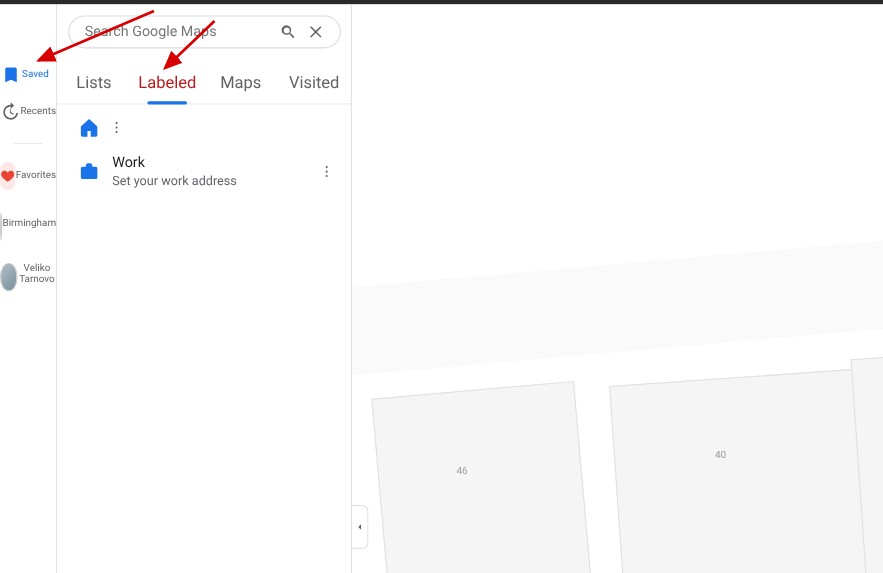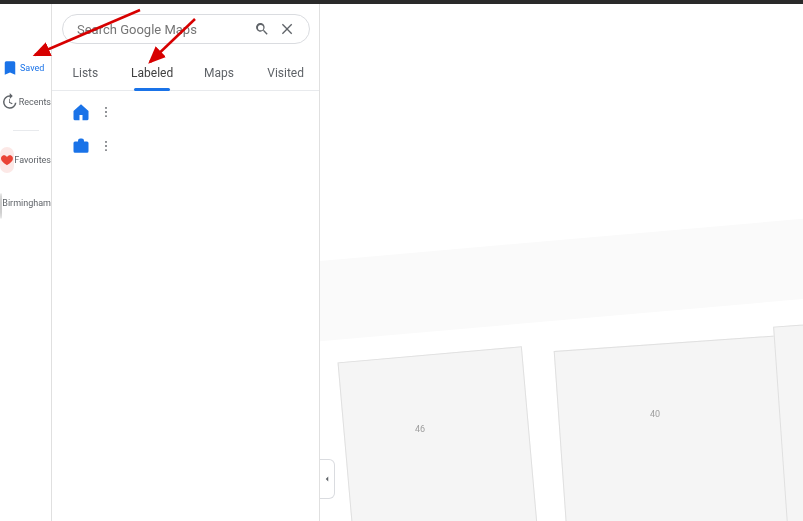--- a/index.html
+++ b/index.html
@@ -22,22 +22,22 @@
   .big-divider { position:absolute; top:4px; left:51px; bottom:0; width:1px; background:#e0e0e0; }
 
   .search-wrap { position: absolute; top: 14px; left: 62px; width: 248px; height: 30px; }
   .search-box { width: 100%; height: 100%; border: 1px solid #dadce0; border-radius: 20px; display: flex; align-items: center; padding: 0 8px 0 14px; }
   .search-box input { flex: 1; border: 0; outline: 0; font-size: 13px; color: #5f6368; background: transparent; }
   .search-box .sicon, .search-box .xicon { width:26px; height:26px; display:flex; align-items:center; justify-content:center; }
   .search-box svg { width:16px; height:16px; fill:#5f6368; }
 
   .panel { position:absolute; top:4px; left:52px; bottom:0; width:268px; border-right:1px solid #e0e0e0; background:#fff; }
   .tabs { display:flex; margin-top: 52px; border-bottom: 1px solid #e8eaed; }
-  .tab { flex:1; text-align:center; font-size:12px; color:#5f6368; padding: 10px 0 10px; cursor:pointer; position:relative; }
-  .tab.active { color:#404040; }
+  .tab { flex:1; text-align:center; font-size:15px; color:#5f6368; padding: 10px 0 10px; cursor:pointer; position:relative; }
+  .tab.active { color:#b91c1c; }
   .tab.active::after { content:""; position:absolute; left:50%; transform:translateX(-50%); bottom:-1px; width:36px; height:3px; background:#1a73e8; border-radius:2px; }
 
   .list { padding: 4px 0; }
   .entry { display:flex; align-items:center; padding: 8px 12px 8px 14px; cursor:pointer; position:relative; }
   .entry .eicon { width:30px; display:flex; justify-content:center; }
   .entry .eicon svg { width:18px; height:18px; fill:#1a73e8; stroke:#1a73e8; }
   .entry .etxt { flex:1; margin-left: 6px; }
   .entry .etitle { font-size: 13px; color:#202124; }
   .entry .esub { font-size: 11.5px; color:#5f6368; margin-top:1px; }
   .entry .emore { width:20px; display:flex; align-items:center; justify-content:center; }
@@ -93,20 +93,24 @@
         <svg viewBox="0 0 24 24">
             <path d="M12 21s-7-4.35-9.5-8.5C.5 8 3 4 7 4c2 0 3.5 1 5 3 1.5-2 3-3 5-3 4 0 6.5 4 4.5 8.5C19 16.65 12 21 12 21z"></path>
           </svg>
       </span>
       <span class="lbl">Favorites</span>
     </div>
     <div class="side-item">
       <span class="city-thumb"></span>
       <span class="lbl">Birmingham</span>
     </div>
+    <div class="side-item">
+      <span class="city-thumb"></span>
+      <span class="lbl">Veliko Tarnovo</span>
+    </div>
   </div>
 </div>
 
 <div class="big-divider"></div>
 
 <div class="panel">
   <div class="tabs">
     <div class="tab"><span>Lists</span></div>
     <div class="tab active"><span>Labeled</span></div>
     <div class="tab"><span>Maps</span></div>
@@ -126,20 +130,24 @@
             <circle cx="12" cy="19" r="1.6"></circle>
           </svg>
       </span>
     </div>
     <div class="entry">
       <span class="eicon">
         <svg viewBox="0 0 24 24" fill="none" stroke-width="2">
             <rect x="3" y="7" width="18" height="13" rx="1"></rect>
             <path d="M9 7V5a2 2 0 0 1 2-2h2a2 2 0 0 1 2 2v2"></path>
           </svg>
+      </span>
+      <span class="etxt">
+        <div class="etitle">Work</div>
+        <div class="esub">Set your work address</div>
       </span>
       <span class="emore">
         <svg viewBox="0 0 24 24">
             <circle cx="12" cy="5" r="1.6"></circle>
             <circle cx="12" cy="12" r="1.6"></circle>
             <circle cx="12" cy="19" r="1.6"></circle>
           </svg>
       </span>
     </div>
   </div>

